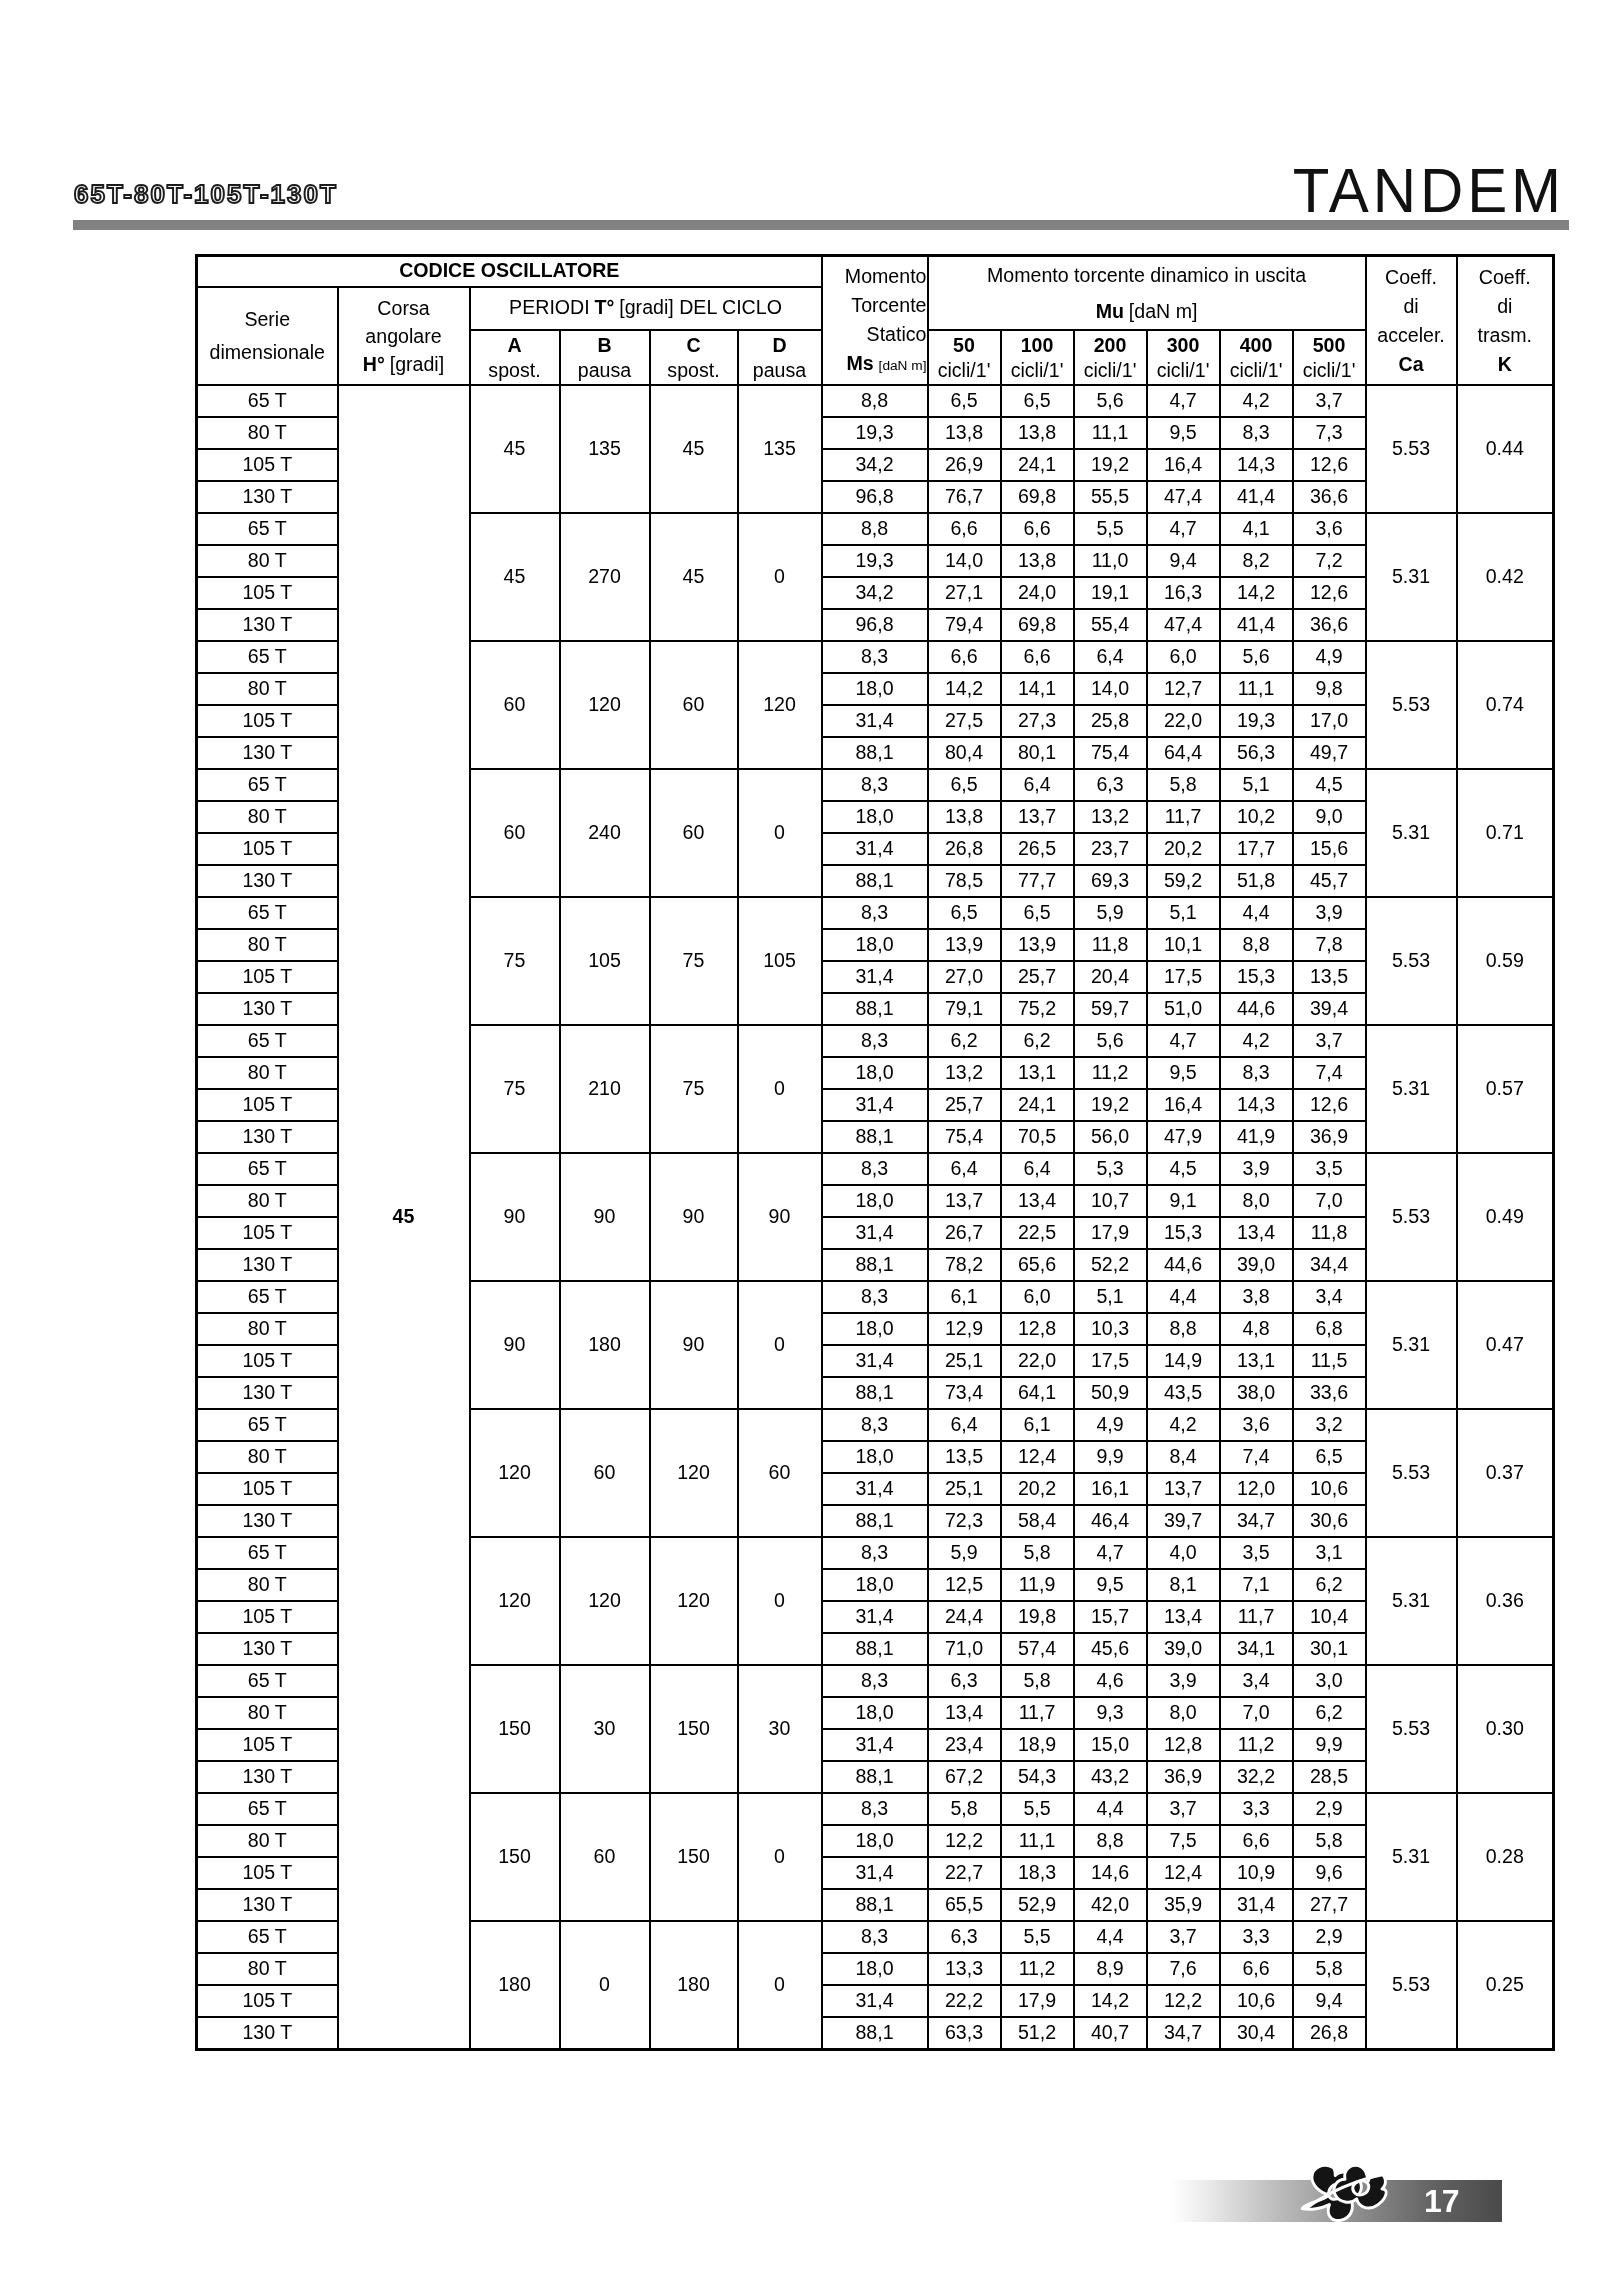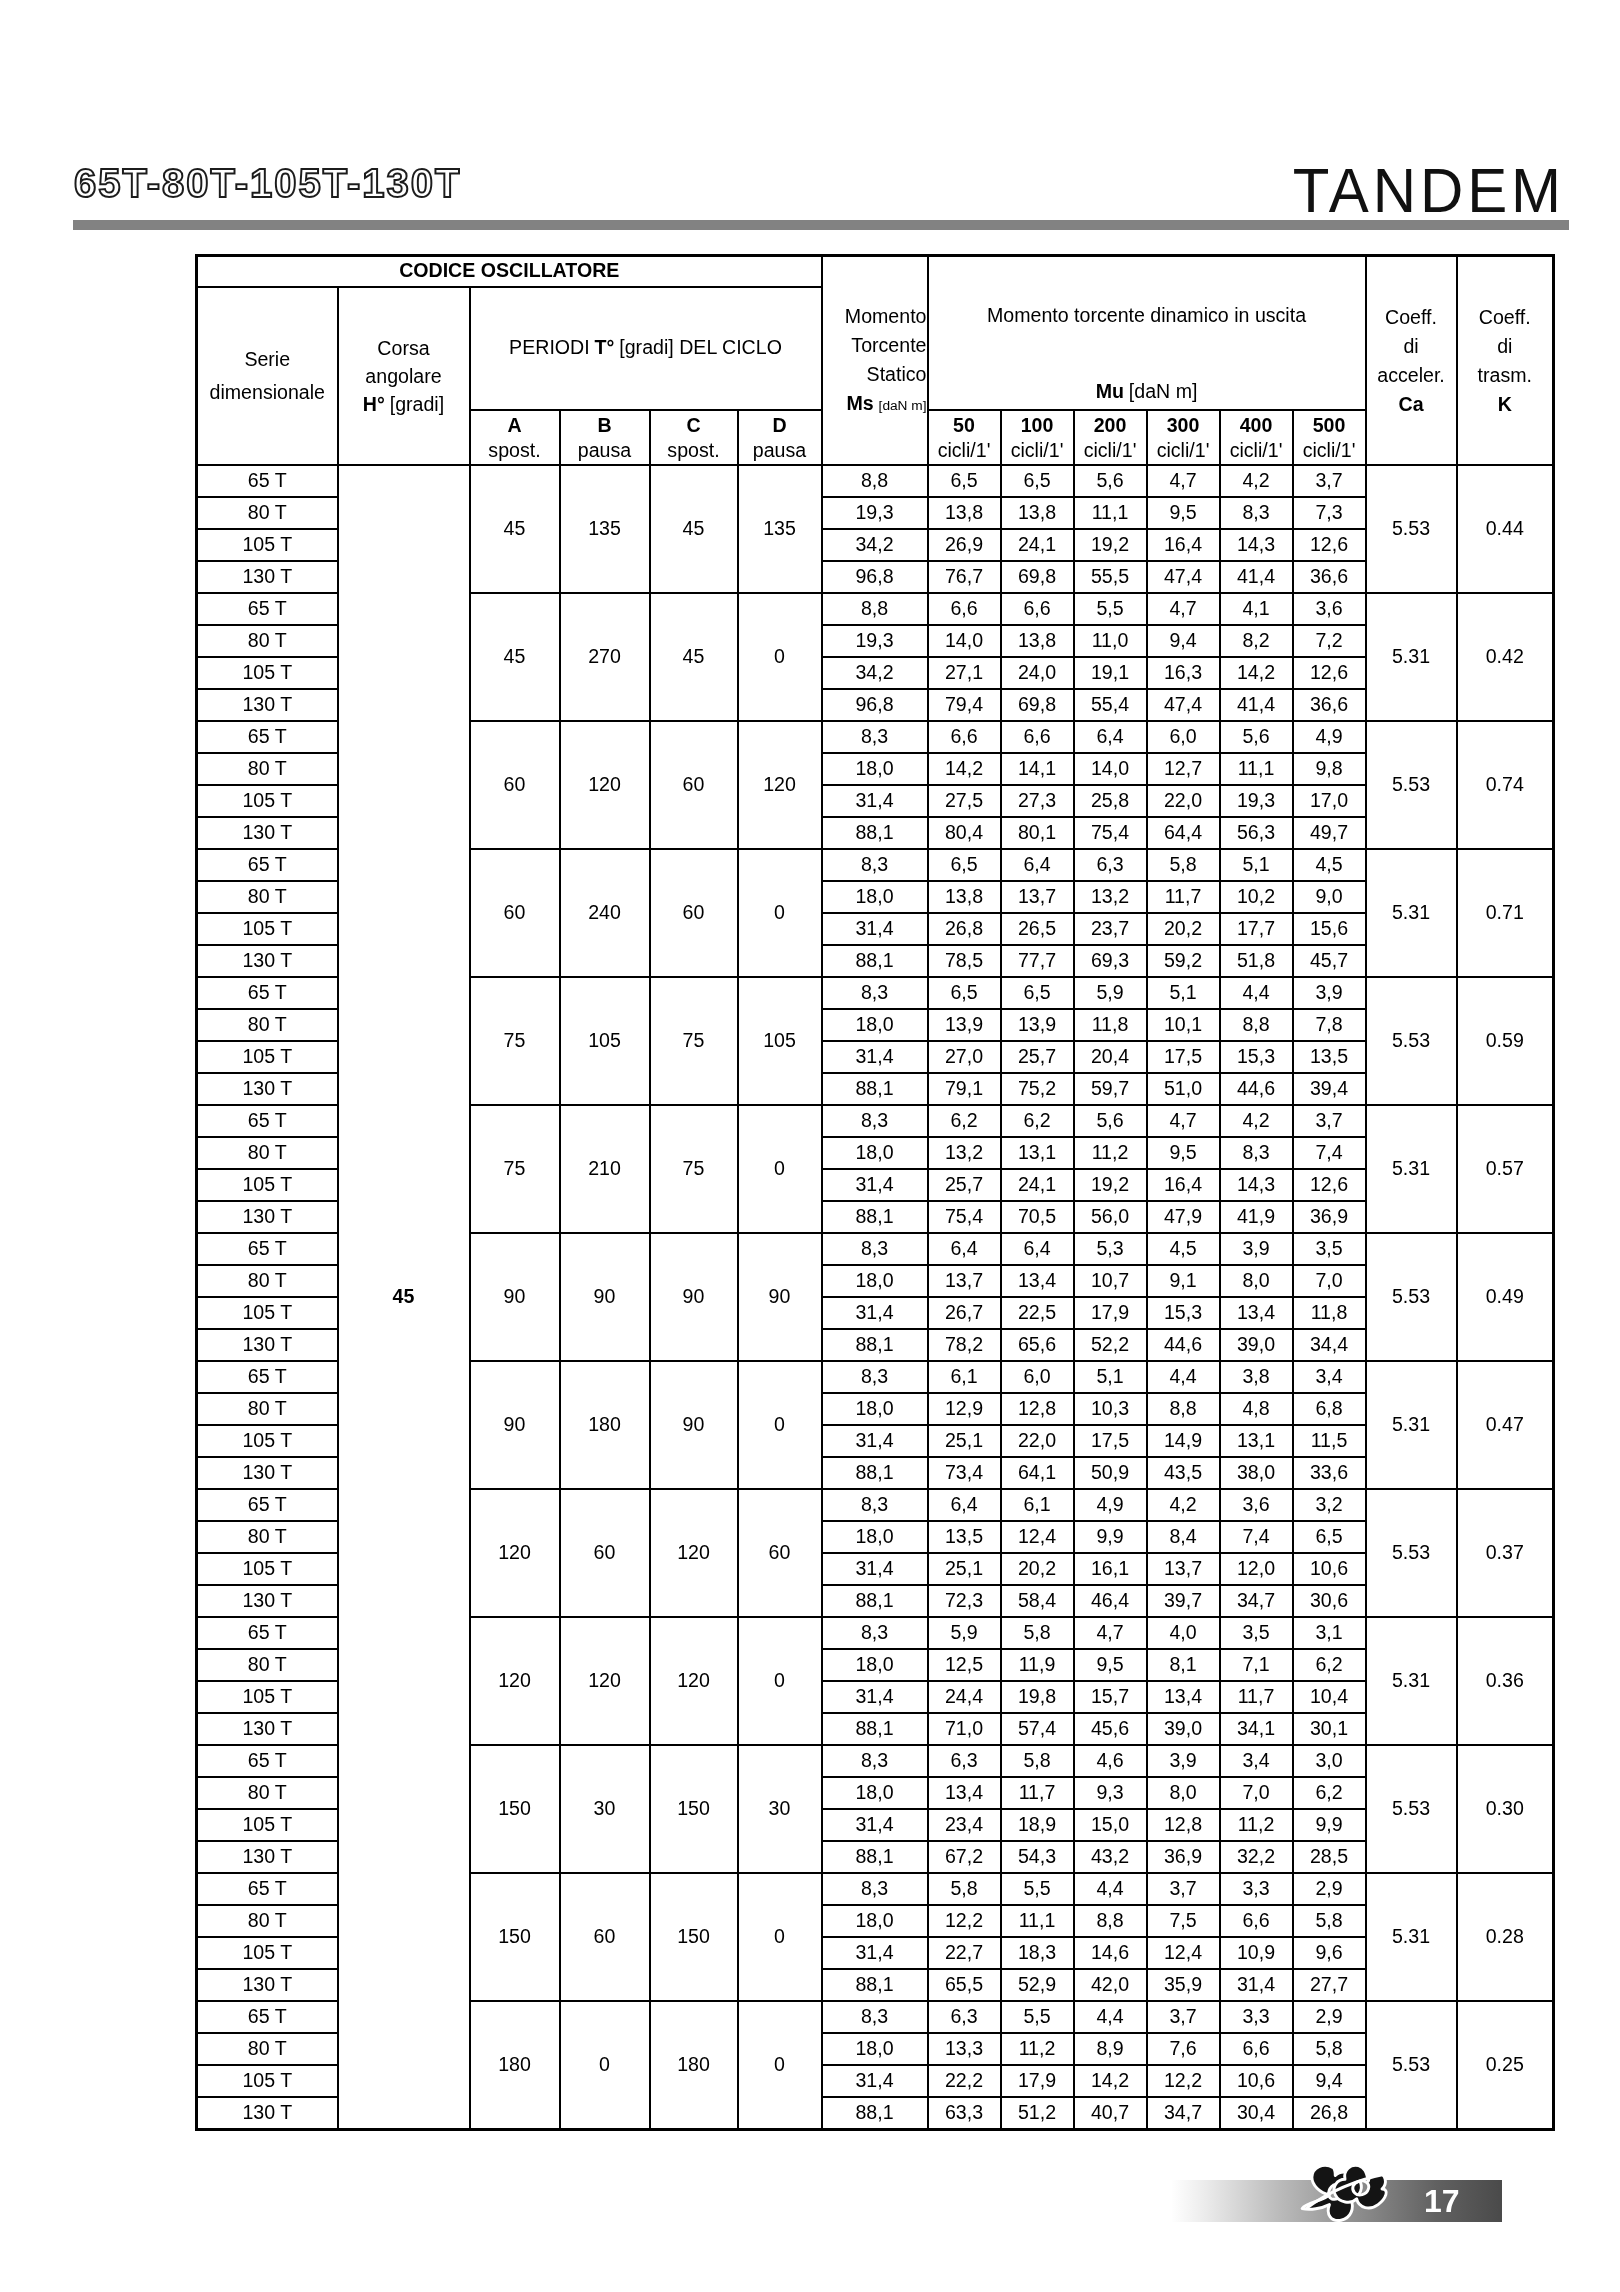--- a/index.html
+++ b/index.html
@@ -1,20 +1,20 @@
 <!DOCTYPE html>
 <html><head>
 <meta charset="utf-8">
 <style>
   html,body{margin:0;padding:0;background:#ffffff;}
   body{font-family:"Liberation Sans","DejaVu Sans",sans-serif;color:#000;}
   .page{position:relative;width:1620px;height:2293px;background:#fff;overflow:hidden;}
 
   
-  .models{position:absolute;left:74px;top:161px;font-size:40px;font-weight:700;
+  .models{position:absolute;left:74px;top:179px;font-size:26px;font-weight:700;
           letter-spacing:2px;color:#fff;-webkit-text-stroke:2px #1c1c1c;white-space:nowrap;}
   .brand{position:absolute;right:55px;top:155px;font-size:60px;font-weight:400;
          letter-spacing:3.9px;color:#111;white-space:nowrap;transform:scaleY(1.04);transform-origin:top right;}
   .rule-bar{position:absolute;left:73px;top:220px;width:1496px;height:9.8px;background:#828282;}
 
   
   .tbl-wrap{position:absolute;left:195px;top:254px;}
   table.spec{border-collapse:collapse;table-layout:fixed;width:1356px;border:3.9px solid #000;}
   table.spec td{padding:0;vertical-align:middle;text-align:center;font-size:19.6px;line-height:1.12;}
 
@@ -30,21 +30,21 @@
   .h-serie{border-right:2px solid #000;border-bottom:2.9px solid #000;}
   .h-serie div{line-height:33px;}
   .h-corsa{border-right:2.9px solid #000;border-bottom:2.9px solid #000;}
   .h-corsa div{line-height:28px;}
   .h-periodi{border-bottom:2px solid #000;}
   .h-cycle{border-left:2px solid #000;border-right:2px solid #000;border-bottom:2.9px solid #000;}
   .h-cycle div{line-height:24.5px;}
   .h-ms{border-left:2.9px solid #000;border-right:2.9px solid #000;border-bottom:2.9px solid #000;}
   .h-ms div{line-height:29px;text-align:right;}
   .h-dyn{border-bottom:2px solid #000;}
-  .h-dyn div{line-height:36px;margin-top:40px;}
+  .h-dyn div{line-height:36px;}
   .h-mu{border-left:2px solid #000;border-right:2px solid #000;border-bottom:2.9px solid #000;}
   .h-mu div{line-height:24.5px;}
   .h-coeff{border-bottom:2.9px solid #000;}
   .h-ca{border-left:2.9px solid #000;border-right:2px solid #000;}
   .h-k{border-left:2px solid #000;}
   .h-coeff div{line-height:29px;}
 
   
   .c-serie{border:2.9px solid #000;font-size:19.6px;}
   .c-corsa{border-left:2.9px solid #000;border-right:2.9px solid #000;font-size:33px;font-weight:700;}

